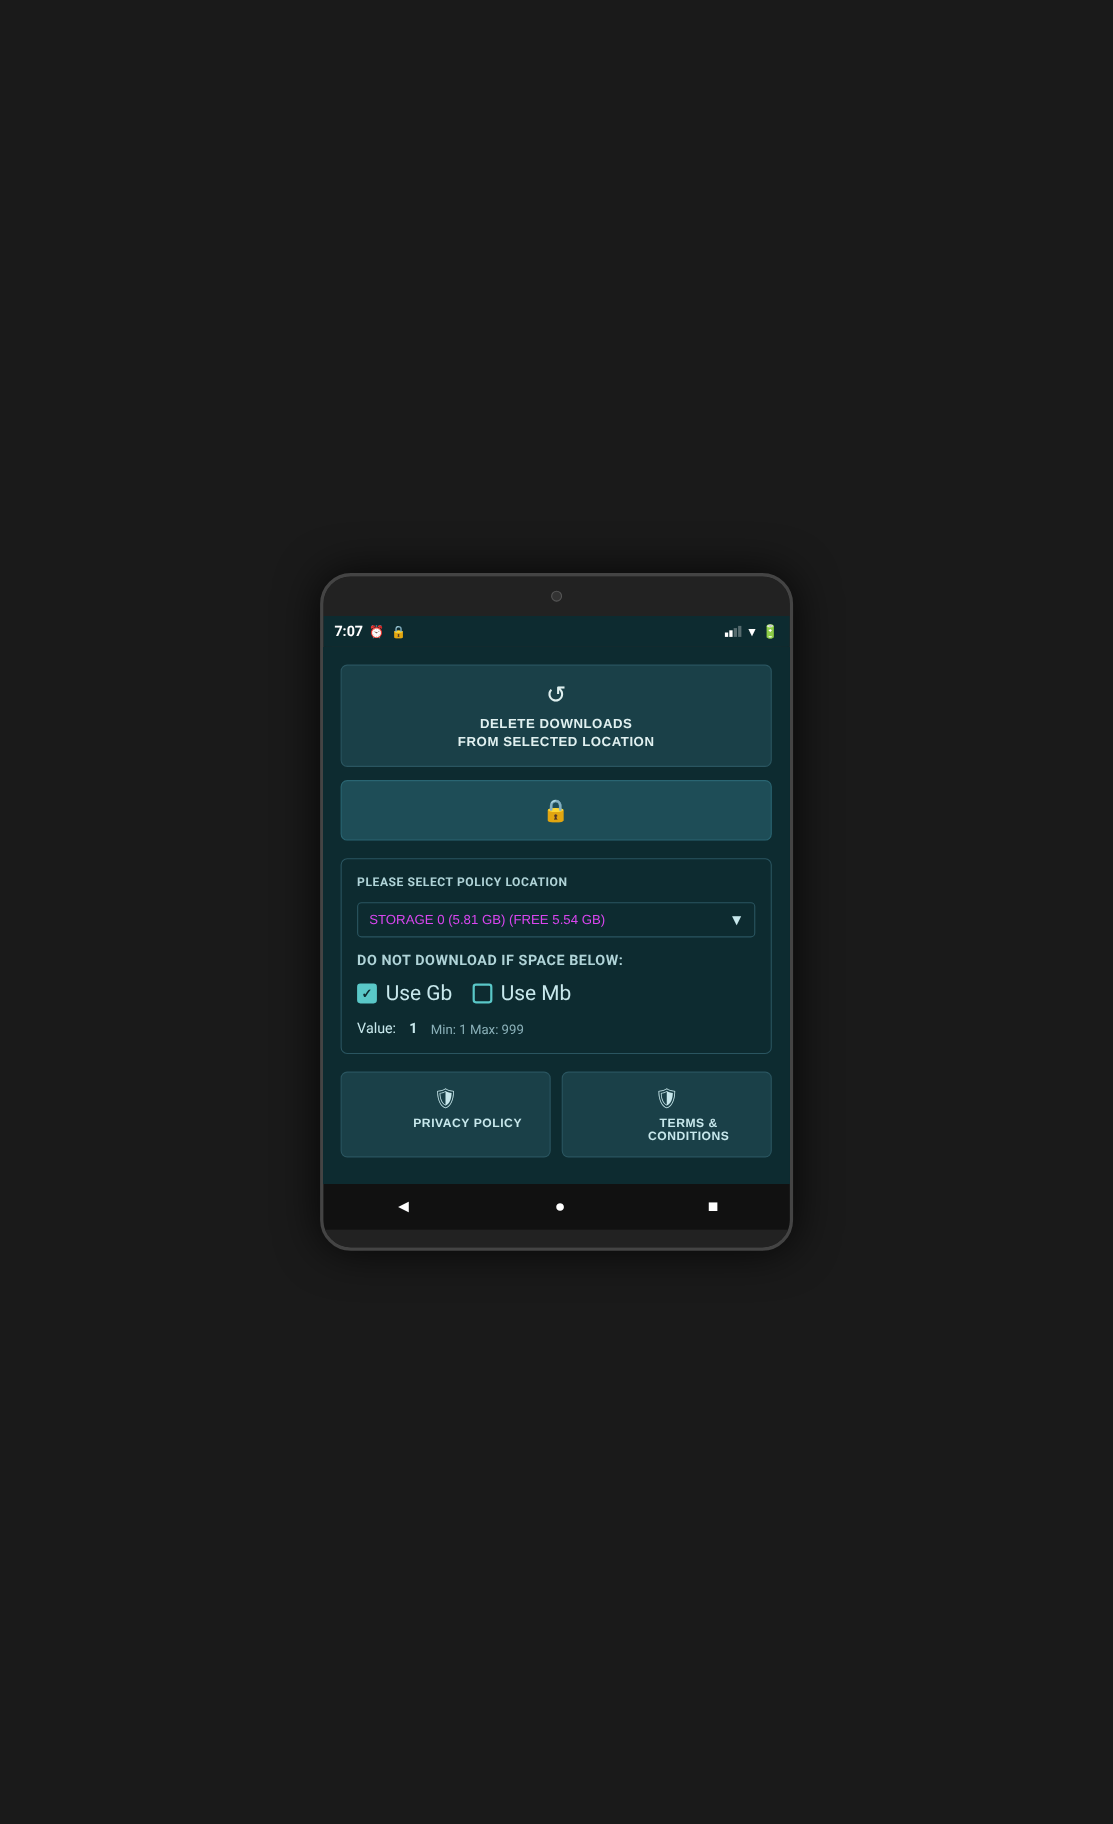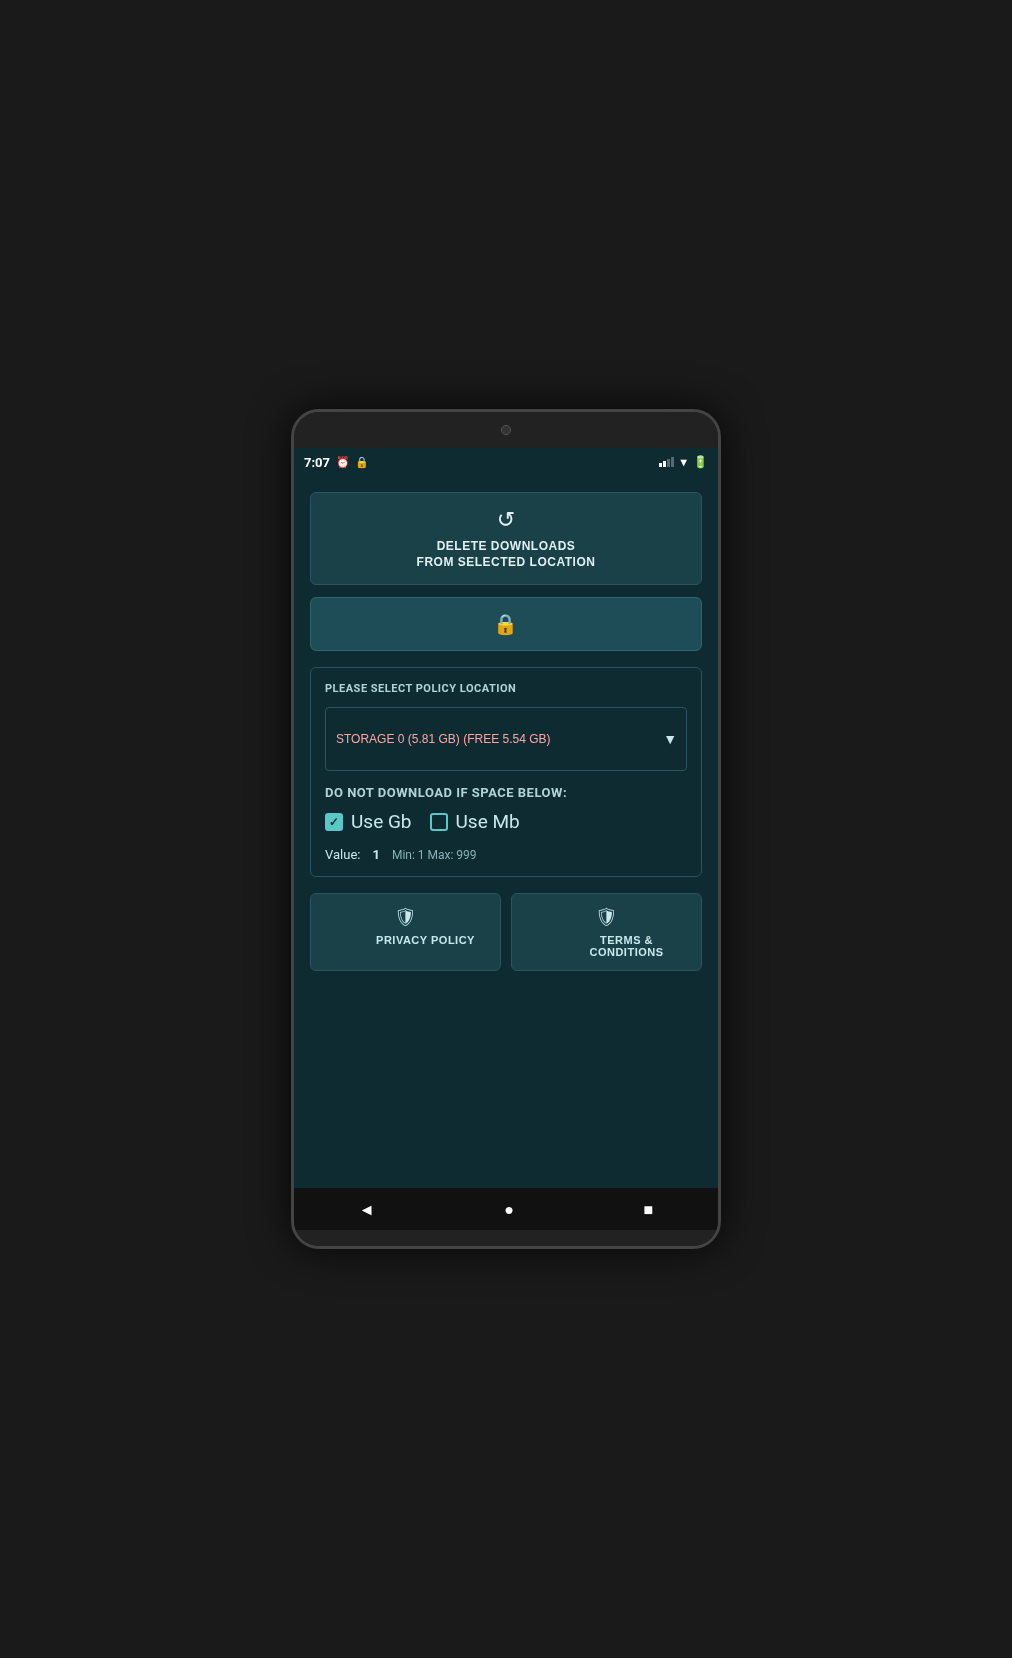--- a/index.html
+++ b/index.html
@@ -8,21 +8,21 @@
       background: #1a1a1a;
       display: flex;
       justify-content: center;
       align-items: center;
       min-height: 100vh;
       font-family: 'Roboto', Arial, sans-serif;
     }
 
     .tablet-frame {
       width: 430px;
-      height: 840px;
+      height: 616px;
       background: #2a2a2a;
       border-radius: 28px;
       border: 3px solid #444;
       box-shadow: 0 0 40px rgba(0,0,0,0.8), inset 0 0 10px rgba(0,0,0,0.5);
       display: flex;
       flex-direction: column;
       overflow: hidden;
       position: relative;
     }
 
@@ -156,23 +156,23 @@
     .select-wrapper {
       position: relative;
       margin-bottom: 14px;
     }
 
     .select-wrapper select {
       width: 100%;
       background: #0d2b30;
       border: 1px solid #2a5560;
       border-radius: 4px;
-      color: #fca5a5;
-      font-size: 12px;
-      padding: 24px 10px;
+      color: #d946ef;
+      font-size: 12px;
+      padding: 8px 10px;
       appearance: none;
       cursor: pointer;
     }
 
     .select-arrow {
       position: absolute;
       right: 10px;
       top: 50%;
       transform: translateY(-50%);
       color: #c8e8ec;

